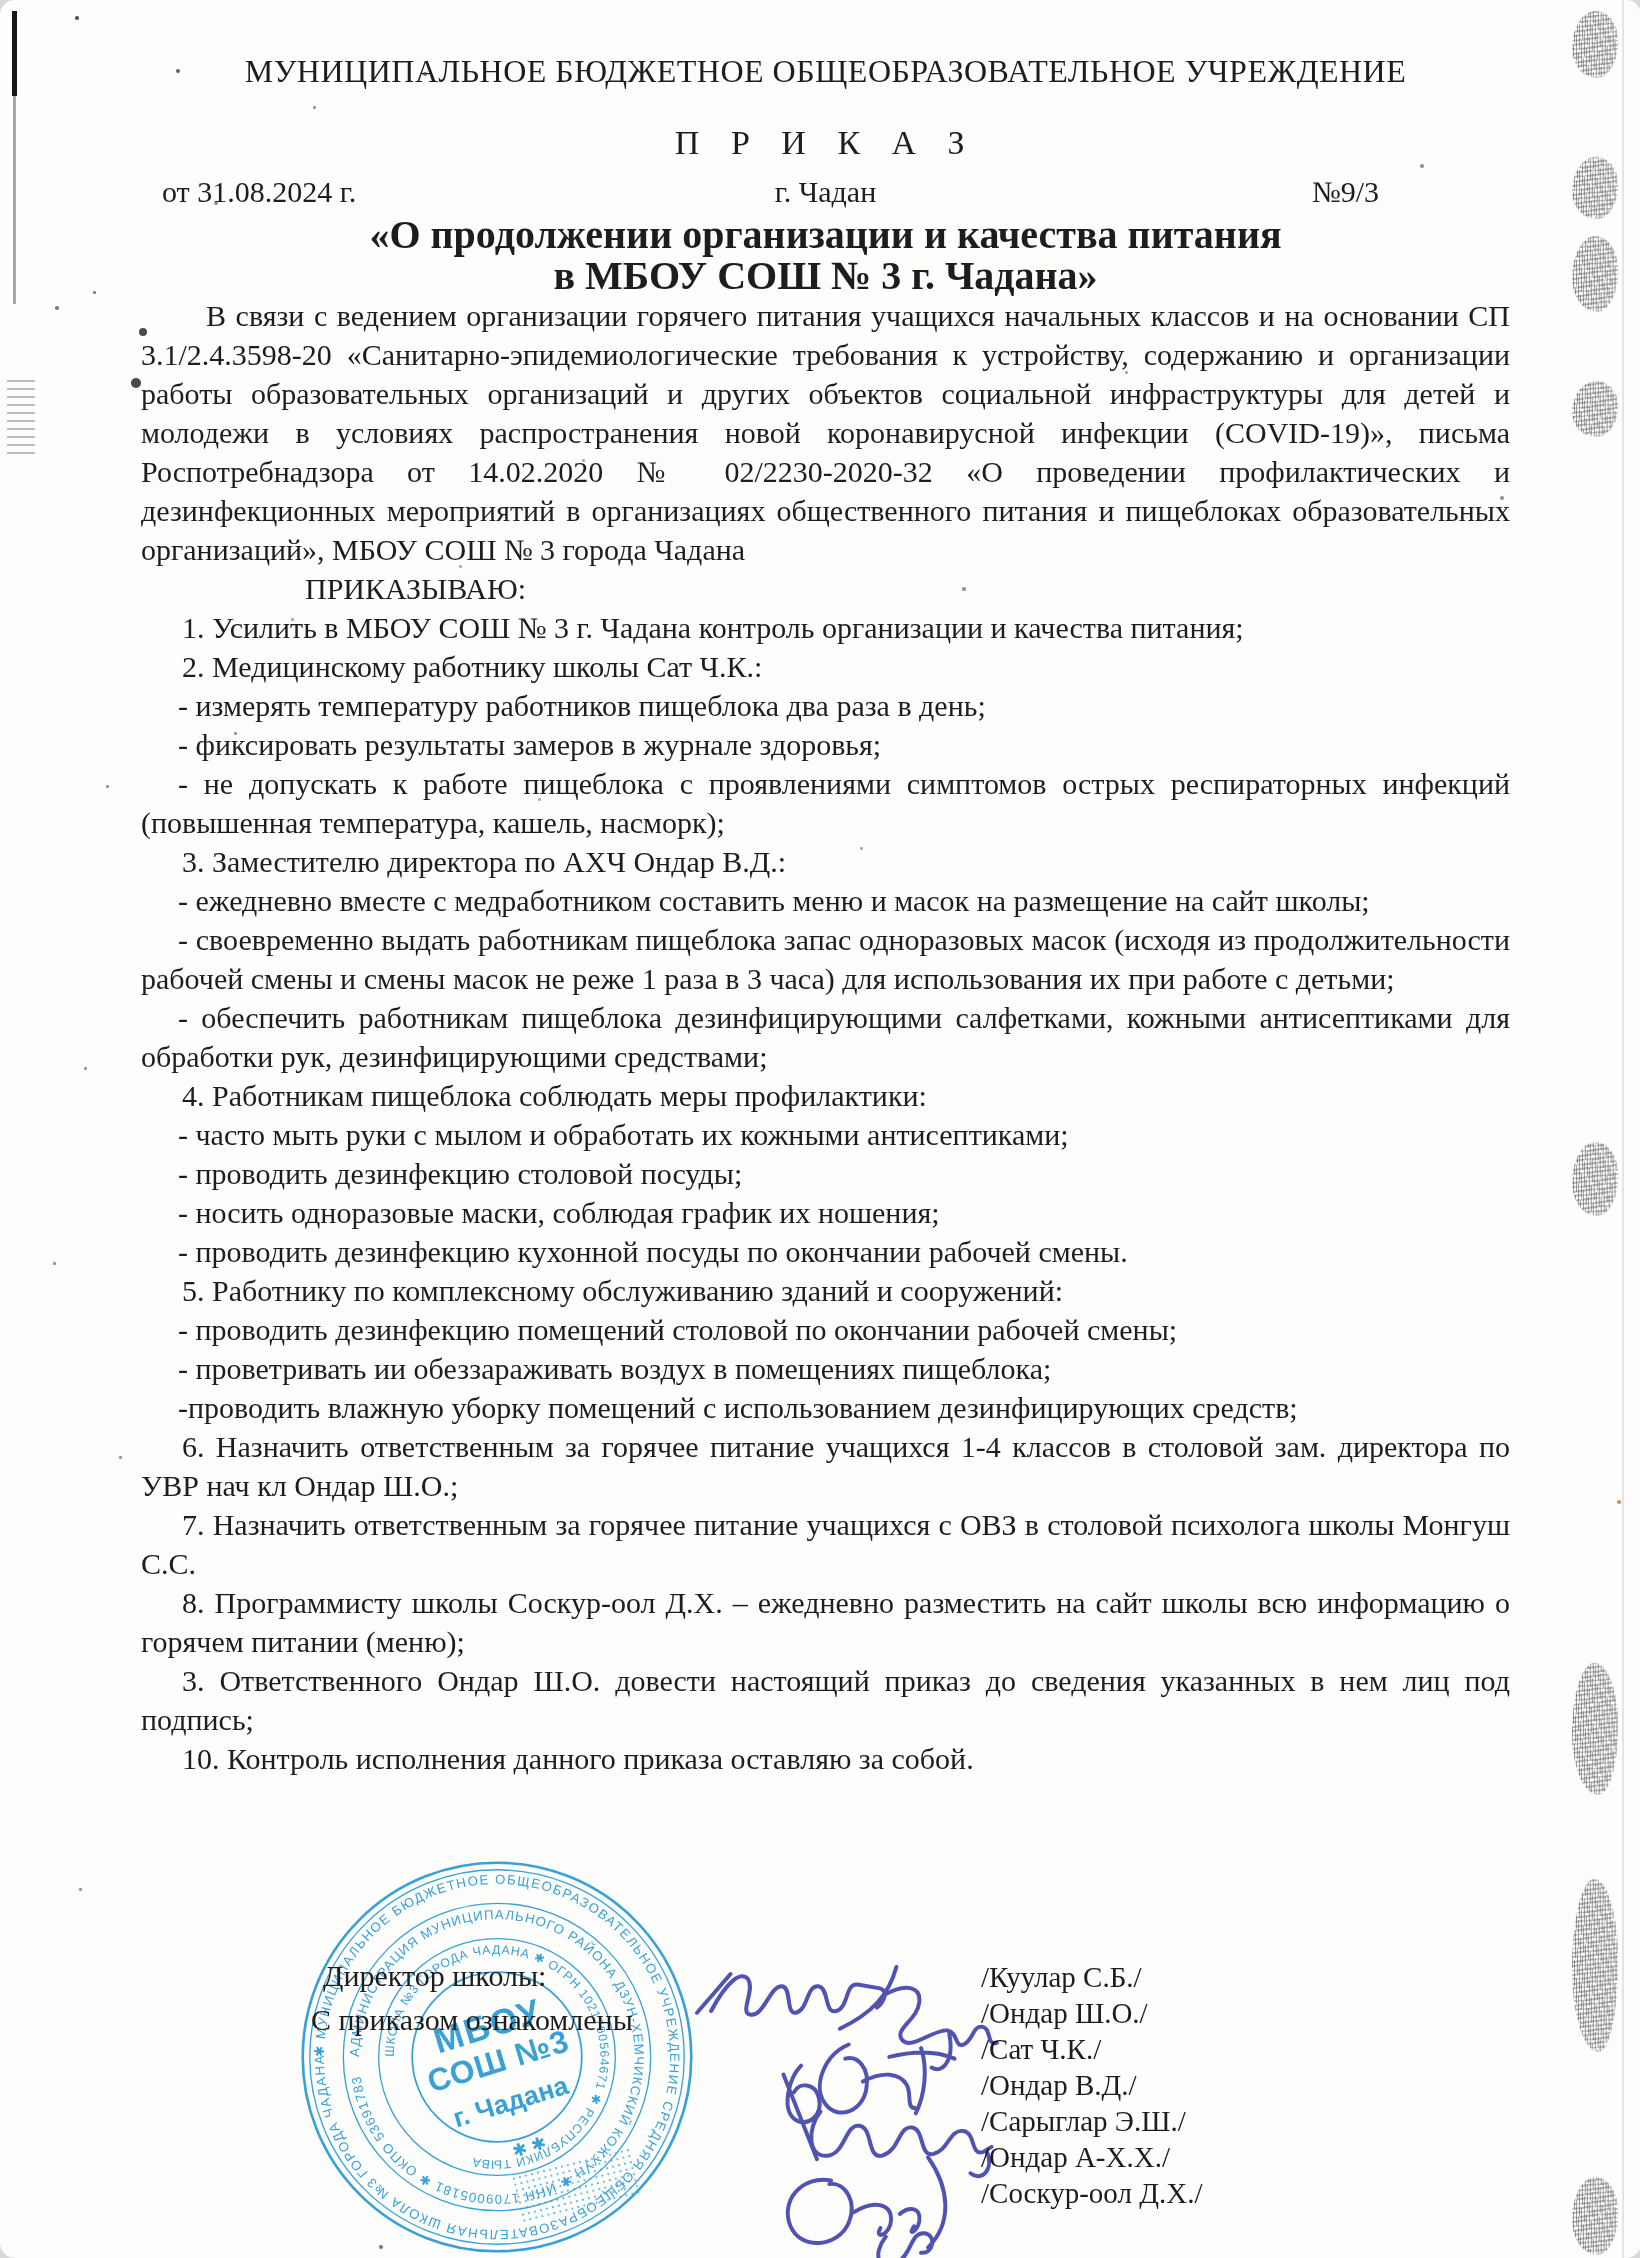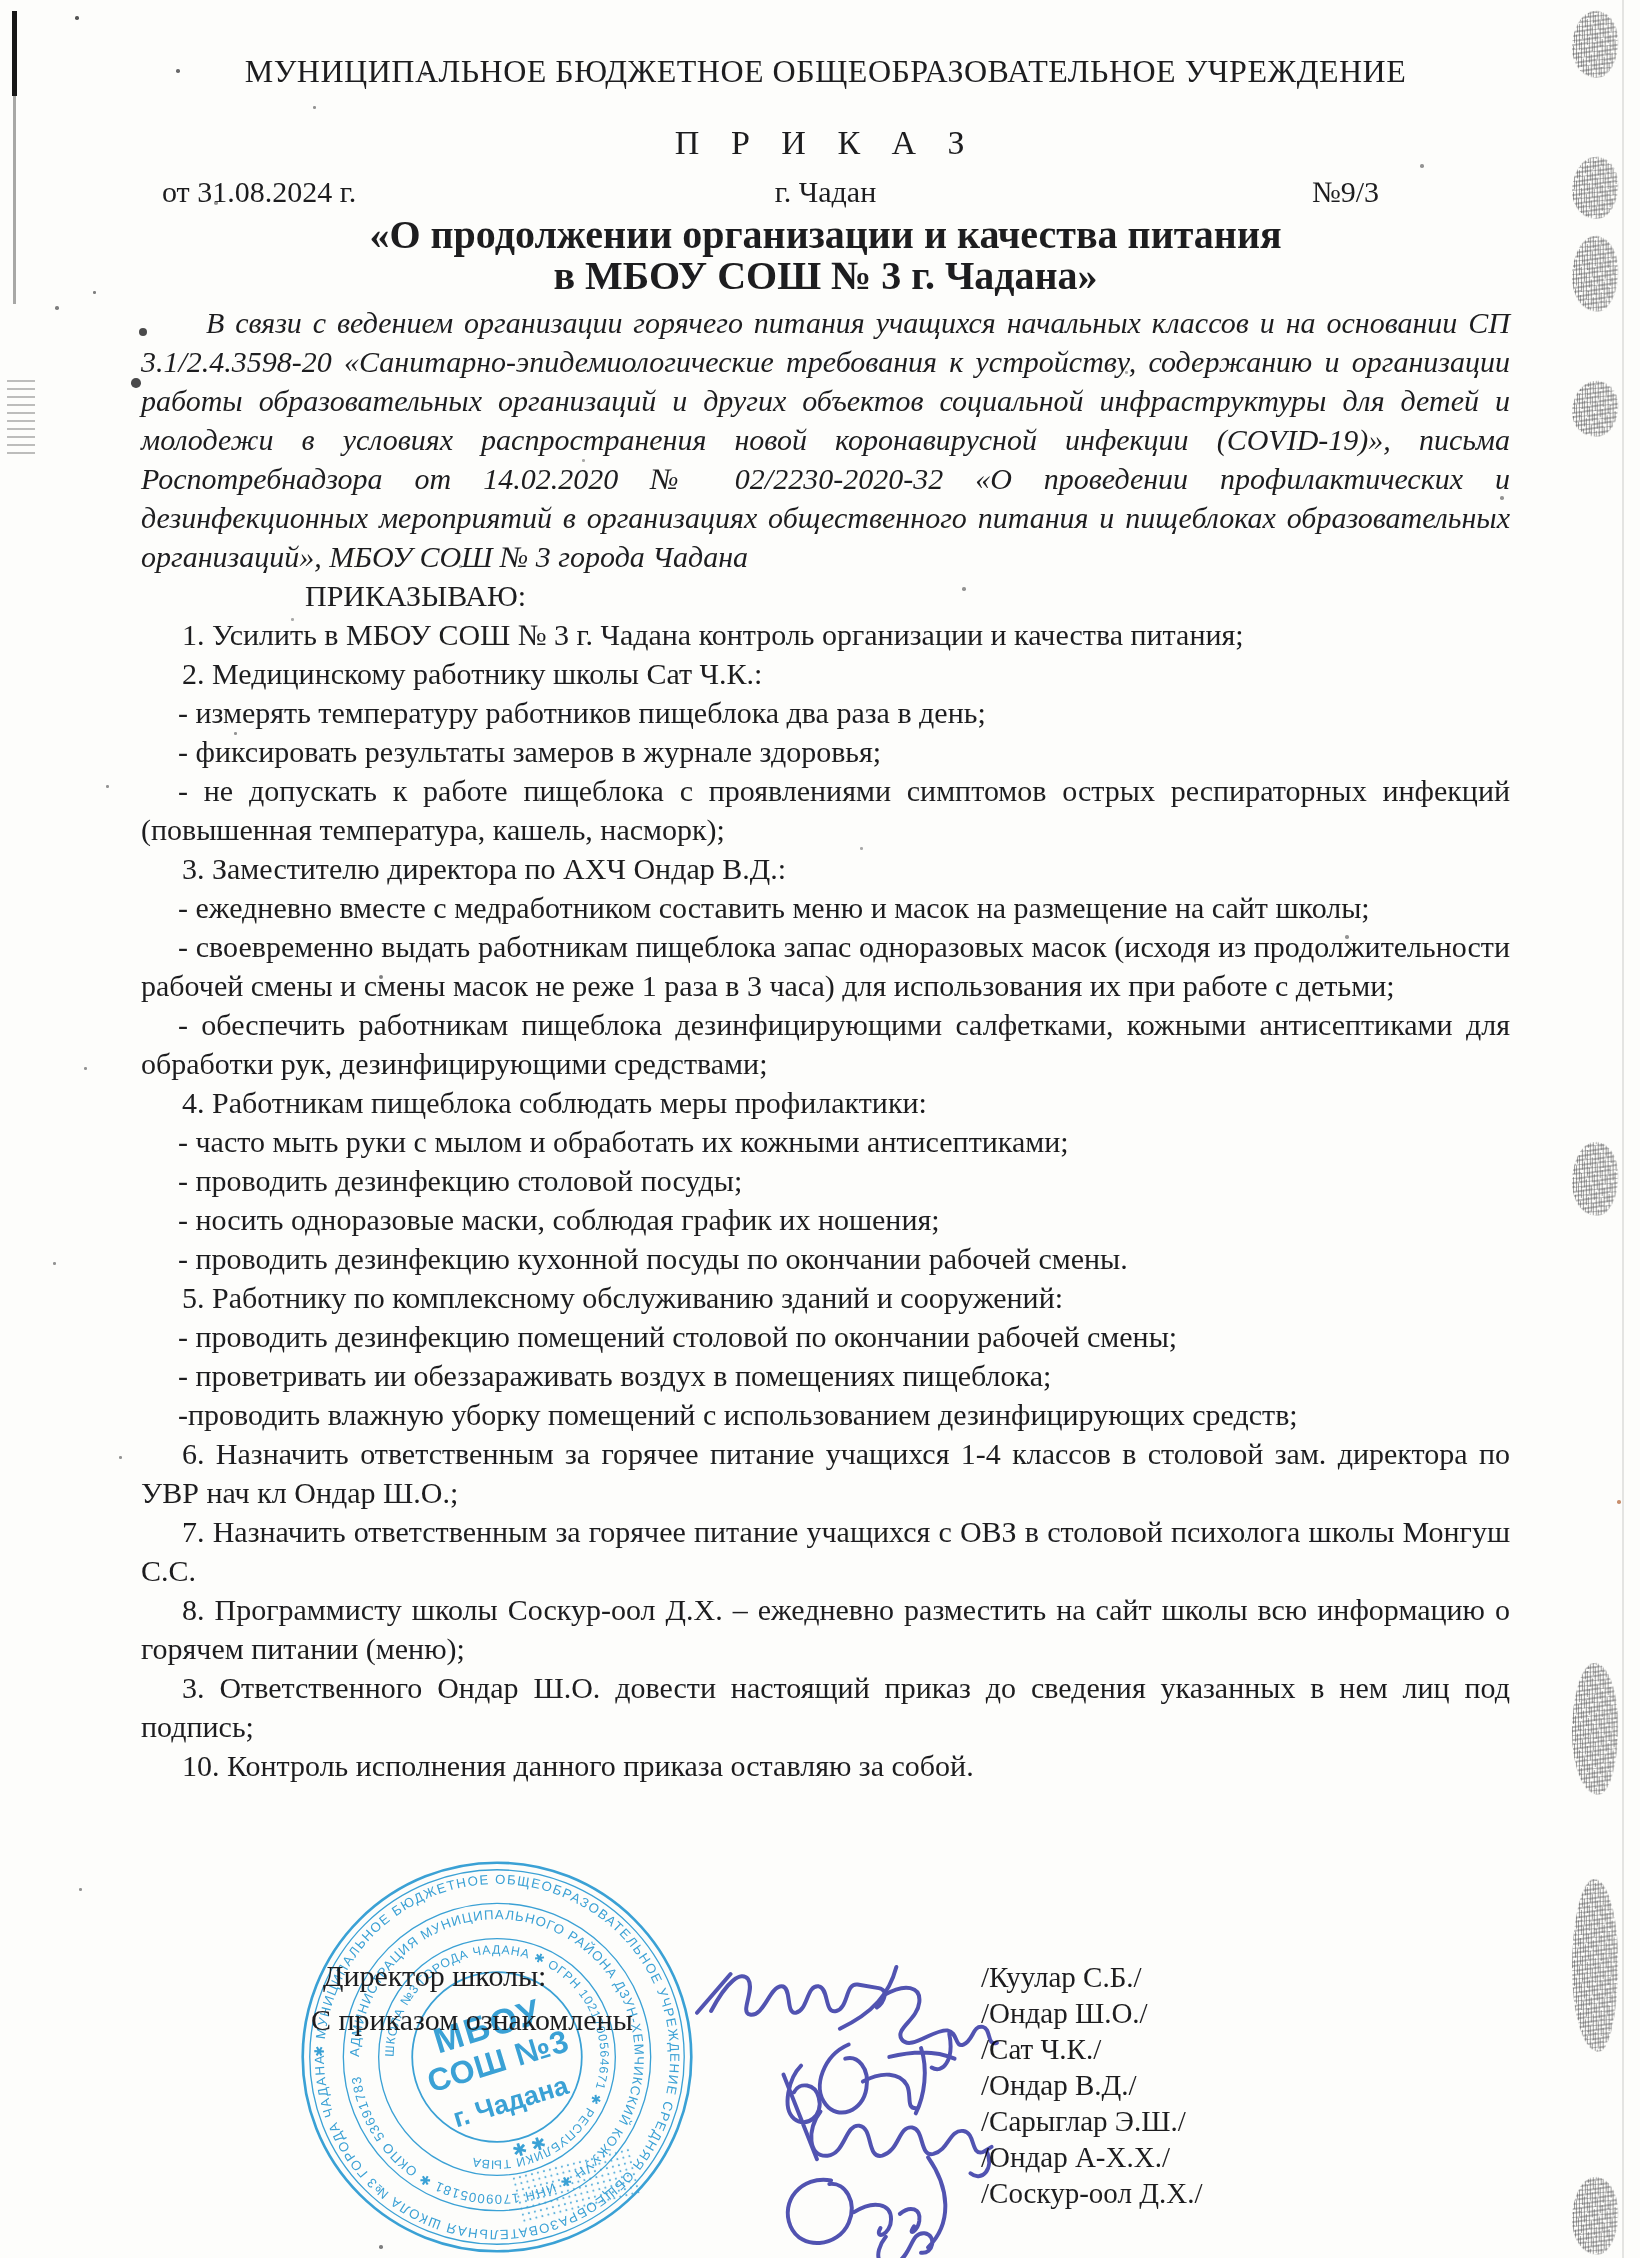--- a/index.html
+++ b/index.html
@@ -1,31 +1,31 @@
 <!DOCTYPE html>
 <html style="font-size:14px"><head>
 <meta charset="utf-8">
 <style>
   html,body{margin:0;padding:0;background:#d9d9d9;}
   .page{
     position:relative;width:1641px;height:2258px;margin:0 auto;
     background:#fdfdfb;overflow:hidden;
-    font-family:"Liberation Serif","DejaVu Serif",serif;color:#1d1d1f;
+    font-family:"Liberation Serif","DejaVu Serif",serif;color:#1d1d1f;border-radius:15px;
   }
   
   .doc{position:absolute;left:141px;top:49px;width:1369px;font-size:30px;line-height:39px;z-index:2;}
   .c{text-align:center;}
   .hdr{font-size:32px;line-height:44px;letter-spacing:0.5px;}
   .order-title{margin-top:28px;font-size:34px;letter-spacing:11.5px;line-height:44px;}
   .meta{position:relative;display:flex;align-items:baseline;margin-top:7px;height:42px;}
   .meta .date{margin-left:21px;}
   .meta .place{position:absolute;left:50%;transform:translateX(-50%);}
   .meta .num{margin-left:auto;margin-right:131px;}
   .subject{font-weight:bold;font-size:40px;line-height:41px;}
-  .para{margin-top:7px;text-align:justify;text-indent:65px;font-style:italic;}
+  .para{text-align:justify;text-indent:65px;}
   .prikaz{margin-left:164px;}
   .ln{text-align:justify;}
   .item{text-indent:41px;}
   .sub{text-indent:37px;}
   
   .sig-label{position:absolute;font-size:30px;white-space:nowrap;z-index:4;text-align:center;}
   .names{position:absolute;left:981px;top:1959px;font-size:29px;line-height:36px;z-index:4;}
   .names div{white-space:nowrap;}
   
   .stamp{position:absolute;left:293px;top:1853px;width:408px;height:408px;z-index:3;

